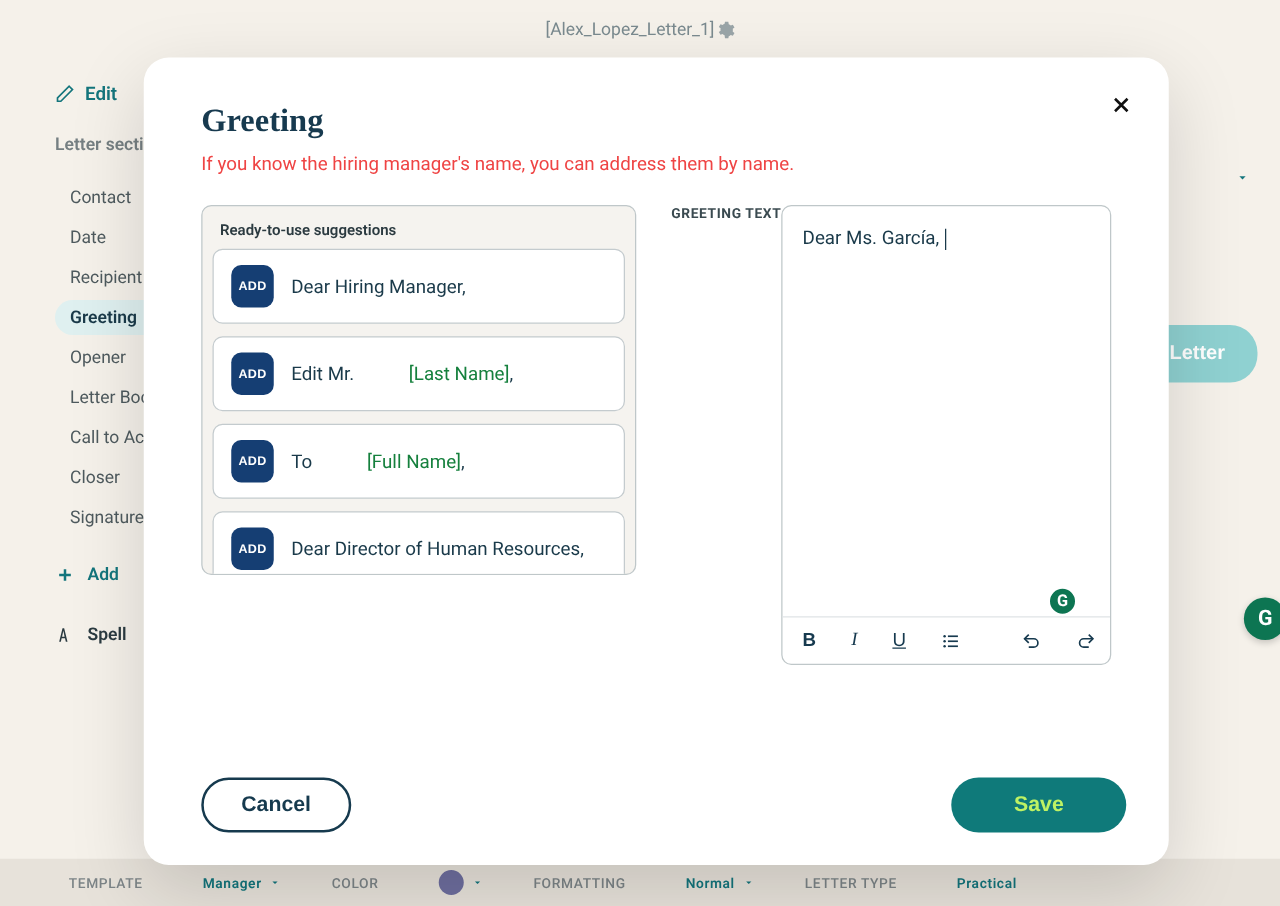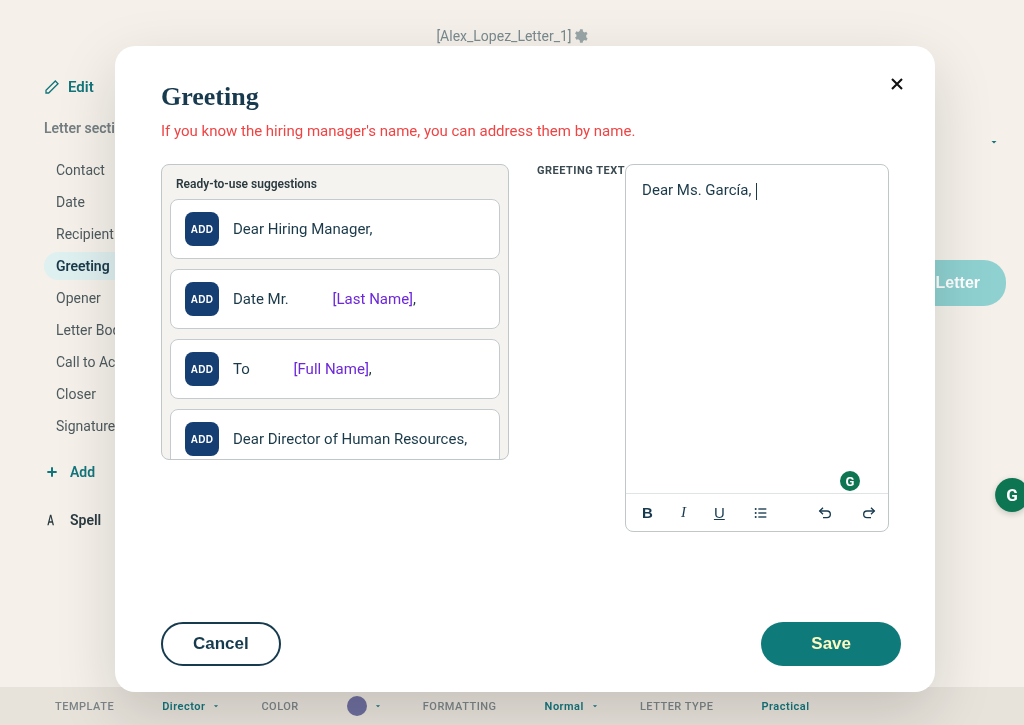--- a/index.html
+++ b/index.html
@@ -1,18 +1,18 @@
 <!DOCTYPE html>
 <html><head>
   <meta charset="utf-8">
   <style>
     * { margin: 0; padding: 0; box-sizing: border-box; }
     body { font-family: -apple-system, BlinkMacSystemFont, 'Segoe UI', Roboto, sans-serif; background: #f5f1ea; width: 1024px; height: 725px; overflow: hidden; position: relative; color: #1a3a4a; }
 
-    .doc-title-bar { display: flex; align-items: center; justify-content: center; gap: 0; padding: 28px 0 8px; color: #7a8a8f; font-size: 14px; }
+    .doc-title-bar { display: flex; align-items: center; justify-content: center; gap: 0; padding: 16px 0 8px; color: #7a8a8f; font-size: 14px; }
     .doc-title-bar .gear { width: 16px; height: 16px; color: #9aa5a8; }
 
     .editor-row { display: flex; padding: 0 44px; gap: 24px; }
     .edit-link { display: inline-flex; align-items: center; gap: 8px; color: #13757c; font-weight: 600; font-size: 15px; padding: 20px 0 24px; cursor: pointer; }
 
     .sidebar { width: 175px; flex-shrink: 0; padding-top: 6px; }
     .sidebar-title { color: #757f82; font-size: 14px; font-weight: 600; margin-bottom: 20px; }
     .section-list { list-style: none; display: flex; flex-direction: column; gap: 4px; }
     .section-item { padding: 6px 12px; border-radius: 16px; font-size: 14px; color: #4e5a5e; cursor: pointer; }
     .section-item.active { background: #dff0f0; font-weight: 600; color: #1a3a4a; }
@@ -37,41 +37,41 @@
     .modal-subtitle { font-size: 15px; color: #ef4444; margin-bottom: 24px; }
 
     .modal-body { display: flex; gap: 28px; }
 
     .suggestions-pane { width: 348px; border: 1px solid #bfc7c9; border-radius: 8px; background: #f5f3ef; overflow: hidden; height: 296px; }
     .suggestions-header { padding: 12px 14px 8px; font-size: 12px; font-weight: 600; color: #2b3a40; }
     .suggestions-list { padding: 0 8px 10px; display: flex; flex-direction: column; gap: 10px; }
     .suggestion { background: #fff; border: 1px solid #c4cbce; border-radius: 8px; padding: 12px 14px; display: flex; align-items: center; gap: 14px; cursor: pointer; }
     .add-btn { background: #153e73; color: #fff; font-size: 10px; font-weight: 700; letter-spacing: 0.3px; border: none; border-radius: 8px; width: 34px; height: 34px; flex-shrink: 0; display: flex; align-items: center; justify-content: center; cursor: pointer; }
     .suggestion-text { color: #1a3a4a; font-size: 15px; }
-    .placeholder { color: #6d28d9; padding-left: 40px; }
+    .placeholder { color: #15803d; padding-left: 40px; }
 
     .textarea-pane { flex: 1; display: flex; flex-direction: row; }
     .textarea-label { font-size: 11px; letter-spacing: 0.5px; font-weight: 700; color: #3a4a50; margin-bottom: 12px; }
     .textarea-box { border: 1px solid #bfc7c9; border-radius: 8px; flex: 1; overflow: hidden; display: flex; flex-direction: column; position: relative; height: 368px; }
     .textarea-content { flex: 1; padding: 16px 16px; font-size: 15px; color: #1a3a4a; outline: none; }
     .cursor { display: inline-block; width: 1px; height: 17px; background: #1a3a4a; vertical-align: middle; margin-left: 1px; }
     .g-circle { position: absolute; width: 24px; height: 24px; border-radius: 50%; background: #0d7552; color: #fff; display: flex; align-items: center; justify-content: center; font-weight: 700; font-size: 13px; }
     .g-circle.small { right: 26px; bottom: 38px; border: 2px solid #fff; }
     .g-circle-big { position: fixed; right: 0; top: 478px; width: 34px; height: 34px; border-radius: 50%; background: #0d7552; color: #fff; display: flex; align-items: center; justify-content: center; font-weight: 700; font-size: 17px; box-shadow: 0 2px 6px rgba(0,0,0,0.2); z-index: 200; transform: translateX(15%); }
 
     .toolbar { border-top: 1px solid #dfe4e6; padding: 8px 12px; display: flex; align-items: center; gap: 20px; color: #173a4f; }
     .toolbar .sep { width: 1px; height: 18px; background: #c9d0d3; }
     .toolbar button { background: none; border: none; cursor: pointer; color: inherit; font-size: 15px; padding: 2px 4px; display: flex; align-items: center; justify-content: center; }
     .toolbar .bold { font-weight: 700; }
     .toolbar .italic { font-style: italic; font-family: Georgia, serif; }
     .toolbar .underline { text-decoration: underline; }
 
     .modal-footer { position: absolute; left: 46px; right: 34px; bottom: 26px; display: flex; justify-content: space-between; align-items: center; }
     .cancel-btn { border: 2px solid #163a4e; background: #fff; color: #163a4e; font-weight: 700; font-size: 17px; border-radius: 24px; padding: 10px 30px; cursor: pointer; }
-    .save-btn { background: #0f7a7a; color: #fef9c3; font-weight: 700; font-size: 17px; border: none; border-radius: 24px; padding: 12px 50px; cursor: pointer; }
+    .save-btn { background: #0f7a7a; color: #bef264; font-weight: 700; font-size: 17px; border: none; border-radius: 24px; padding: 12px 50px; cursor: pointer; }
   </style>
 </head>
 <body>
 
 <div class="doc-title-bar">
   <span>[Alex_Lopez_Letter_1]</span>
   <svg class="gear" viewBox="0 0 24 24" fill="currentColor">
       <path d="M12 8a4 4 0 100 8 4 4 0 000-8zm9.4 4a7.5 7.5 0 00-.1-1.4l2.1-1.6-2-3.4-2.5 1a7.5 7.5 0 00-2.4-1.4L16 2h-4l-.5 2.6a7.5 7.5 0 00-2.4 1.4l-2.5-1-2 3.4 2.1 1.6a7.5 7.5 0 000 2.8L4.6 14.4l2 3.4 2.5-1a7.5 7.5 0 002.4 1.4L12 22h4l.5-2.6a7.5 7.5 0 002.4-1.4l2.5 1 2-3.4-2.1-1.6c.1-.5.1-1 .1-1.4z"></path>
     </svg>
 </div>
@@ -118,21 +118,21 @@
 <span class="section-dropdown">
   <svg width="12" height="12" viewBox="0 0 24 24" fill="currentColor">
       <path d="M7 10l5 5 5-5z"></path>
     </svg>
 </span>
 
 <div class="bottom-bar">
   <div class="bb-group">
     <span class="bb-label">TEMPLATE</span>
     <span class="bb-value">
-      <span>Director</span>
+      <span>Manager</span>
       <svg class="bb-chevron" viewBox="0 0 24 24" fill="currentColor">
           <path d="M7 10l5 5 5-5z"></path>
         </svg>
     </span>
   </div>
   <div class="bb-group">
     <span class="bb-label">COLOR</span>
     <span class="bb-value">
       <span class="color-swatch"></span>
       <svg class="bb-chevron" viewBox="0 0 24 24" fill="currentColor">
@@ -171,21 +171,21 @@
     <div class="modal-body">
       <div class="suggestions-pane">
         <div class="suggestions-header">Ready-to-use suggestions</div>
         <div class="suggestions-list">
           <div class="suggestion">
             <button class="add-btn">ADD</button>
             <span class="suggestion-text"><span>Dear Hiring Manager,</span></span>
           </div>
           <div class="suggestion">
             <button class="add-btn">ADD</button>
-            <span class="suggestion-text"><span>Date Mr. </span><span class="placeholder">[Last Name]</span><span>,</span></span>
+            <span class="suggestion-text"><span>Edit Mr. </span><span class="placeholder">[Last Name]</span><span>,</span></span>
           </div>
           <div class="suggestion">
             <button class="add-btn">ADD</button>
             <span class="suggestion-text"><span>To </span><span class="placeholder">[Full Name]</span><span>,</span></span>
           </div>
           <div class="suggestion">
             <button class="add-btn">ADD</button>
             <span class="suggestion-text"><span>Dear Director of Human Resources,</span></span>
           </div>
         </div>

